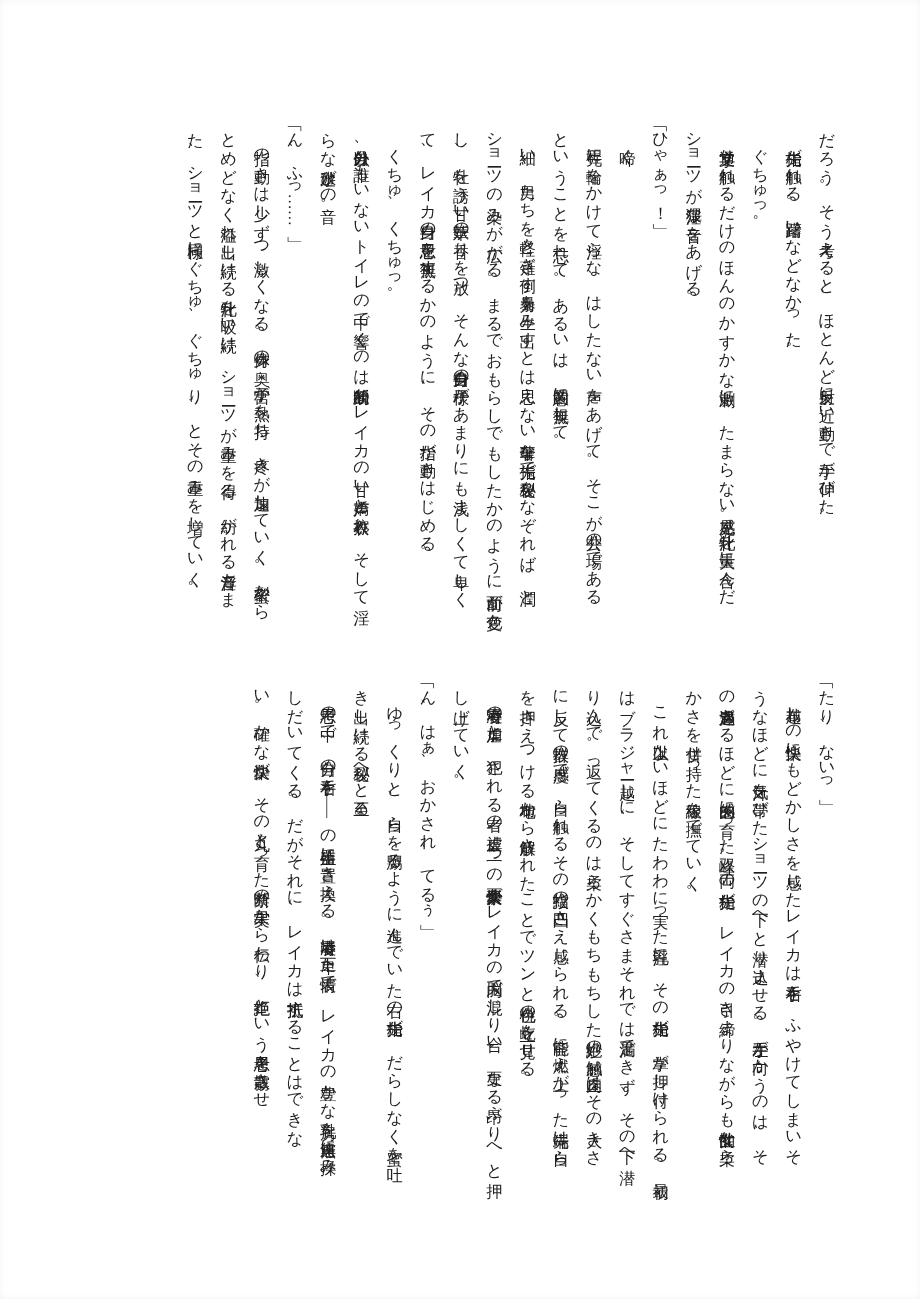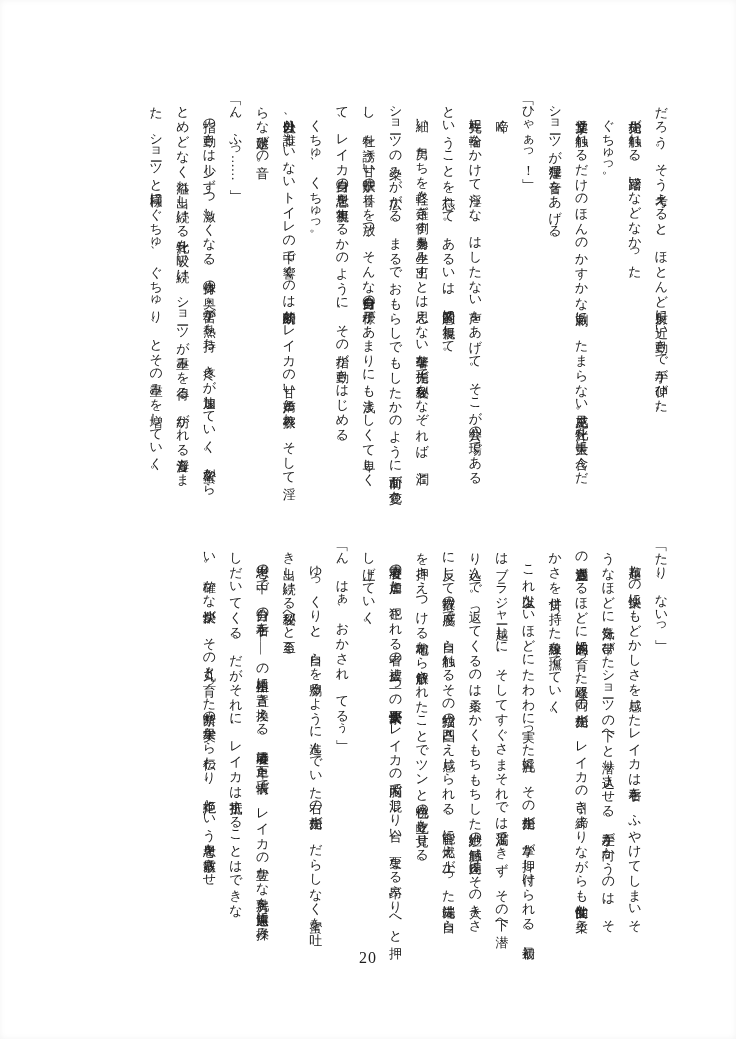--- a/index.html
+++ b/index.html
@@ -75,15 +75,14 @@
   <div class="text-tier tier-bottom">
       <p class="para">「たり、ないっ」</p>
       <p class="para indent">布越しの快楽にもどかしさを感じたレイカは右手を、ふやけてしまいそうなほどに汁気を帯びたショーツの下へと潜り込ませる。左手が向かうのは、その豊満過ぎるほどに肉感的に育った双峰。両の指先が、レイカの引き締まりながらも女性的な柔らかさを併せ持った稜線を撫でていく。</p>
       <p class="para indent">これ以上ないほどにたわわに実った淫乳に、その指先が、掌が押し付けられる。最初はブラジャー越しに、そしてすぐさまそれでは満足できず、その下へ潜り込んで。返ってくるのは柔らかくもちもちした絶妙の感触。肉丘はその大きさに反して抜群の感度で、自ら触れるその指紋の凹凸さえ感じられる。官能に燃え上がった先端は自らを押さえつける布地から解放されたことでツンと桃色の屹立を見せる。</p>
       <p class="para indent">凌辱者の加虐と、犯される者の被虐。二つの快楽要素がレイカの脳内で混じり合い、更なる昂ぶりへと押し上げていく。</p>
       <p class="para">「ん、はぁ、おかされ、てるぅ」</p>
       <p class="para indent">ゆっくりと、自らを嬲るように進んでいた右の指先が、だらしなく蜜を吐き出し続ける秘裂へと至る。</p>
       <p class="para indent">思考の中で、自分の右手を――の生殖器に置き換える。凌辱者は下卑た表情で、レイカの豊かな乳房を無遠慮に揉みしだいてくる。だがそれに、レイカは抵抗することはできない。確かな快楽が、その丸々と育った禁断の果実から伝わり、拒絶という思考を霧散させ</p>
     </div>
 
-  <div class="page-number">20</div>
 
 </div>
 
 </body></html>

